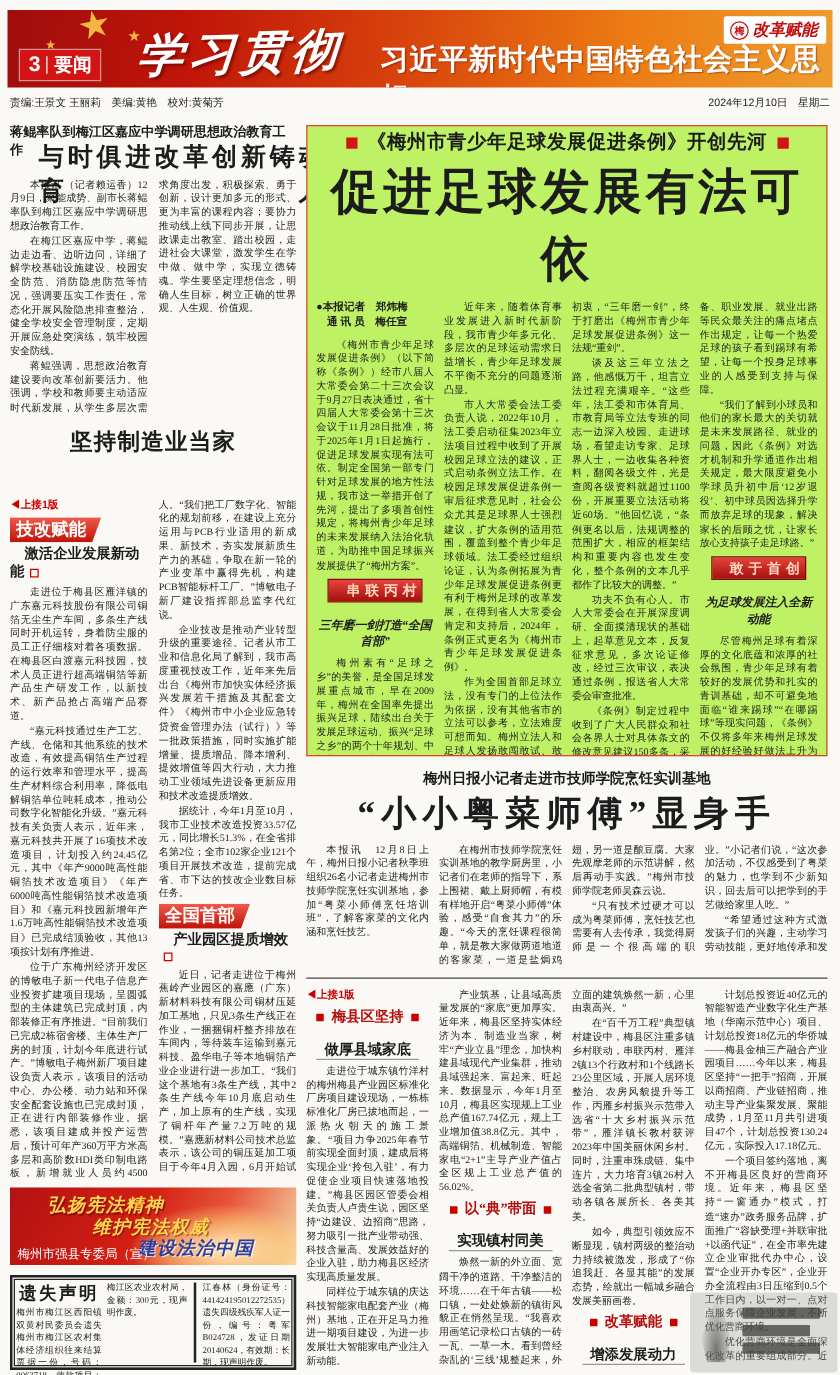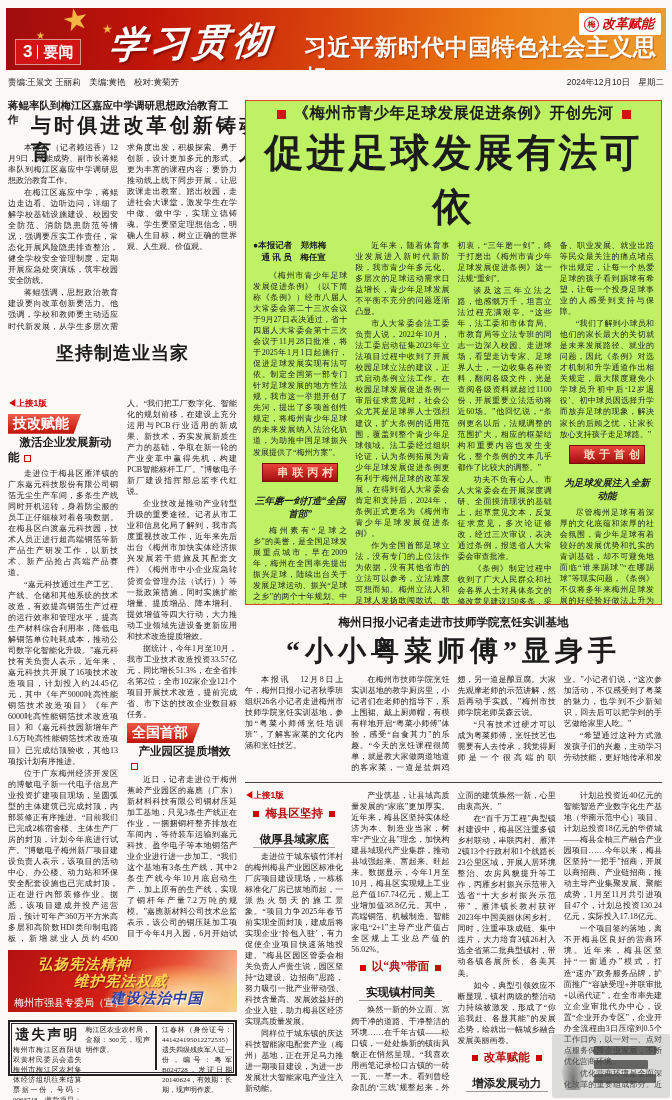--- a/index.html
+++ b/index.html
@@ -85,21 +85,21 @@
   .cons .swash{position:absolute;right:-18px;bottom:-22px;width:150px;height:70px;border-radius:50%;
     background:radial-gradient(ellipse at center,#ffe9b8 0%,rgba(255,210,120,.55) 45%,rgba(255,210,120,0) 72%);}
   .cons .l{position:absolute;font-weight:900;font-style:italic;font-size:14.5px;letter-spacing:1px;
     color:#ffd54f;text-shadow:1px 1px 1px rgba(90,0,0,.6);}
   .cons .l1{left:30px;top:5px;}
   .cons .l2{left:66px;top:22px;}
   .cons .l3{left:102px;top:39px;color:#2c3f9e;text-shadow:1px 1px 0 rgba(255,255,255,.7);}
   .cons .credit{position:absolute;left:6px;bottom:2px;color:#fff;font-size:10px;font-style:normal;
     font-family:"Liberation Sans",sans-serif;}
   
-  .lost{position:absolute;left:8px;top:1020px;width:229px;height:56px;border:2px solid #222;
+  .lost{position:absolute;left:8px;top:1020px;width:229px;height:76px;border:2px solid #222;
     box-shadow:inset 0 0 0 1px #faf9f5, inset 0 0 0 2px #222;background:#faf9f5;
     display:flex;padding:4px 3px;box-sizing:border-box;gap:4px;}
   .lost .colA{width:72px;}
   .lost .title{font-weight:900;font-size:14px;text-align:center;letter-spacing:2px;margin-bottom:2px;}
   .lost p{font-size:7px;line-height:1.42;text-indent:0;}
   .lost .colB{width:68px;}
   .lost .dd{width:0;border-left:1px solid #222;border-right:1px solid #222;margin:0 1px;}
   .lost .colC{flex:1;}
   
   .wm{position:absolute;right:2px;bottom:2px;width:118px;height:64px;

